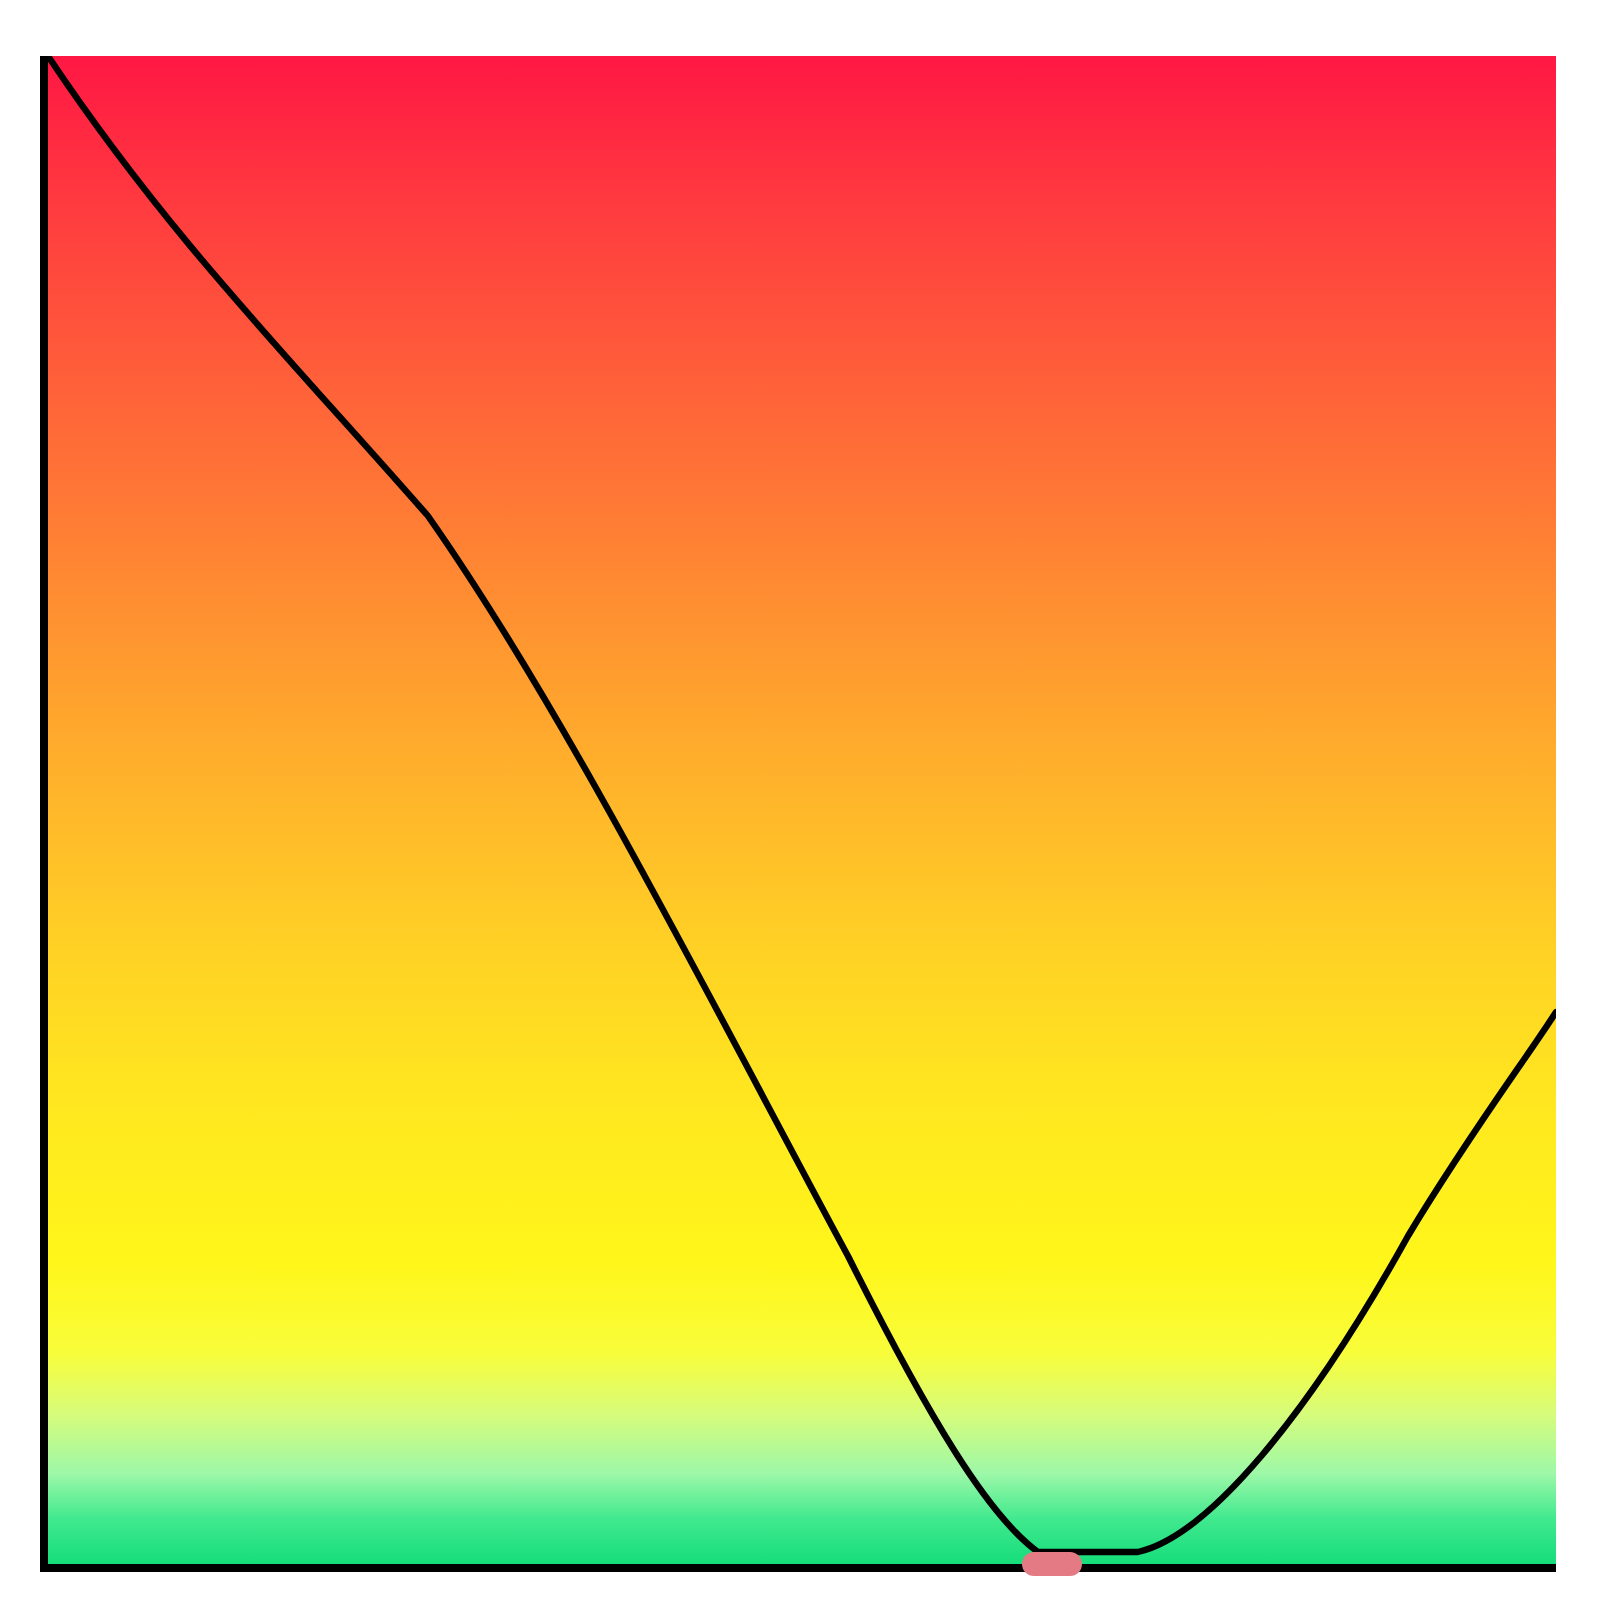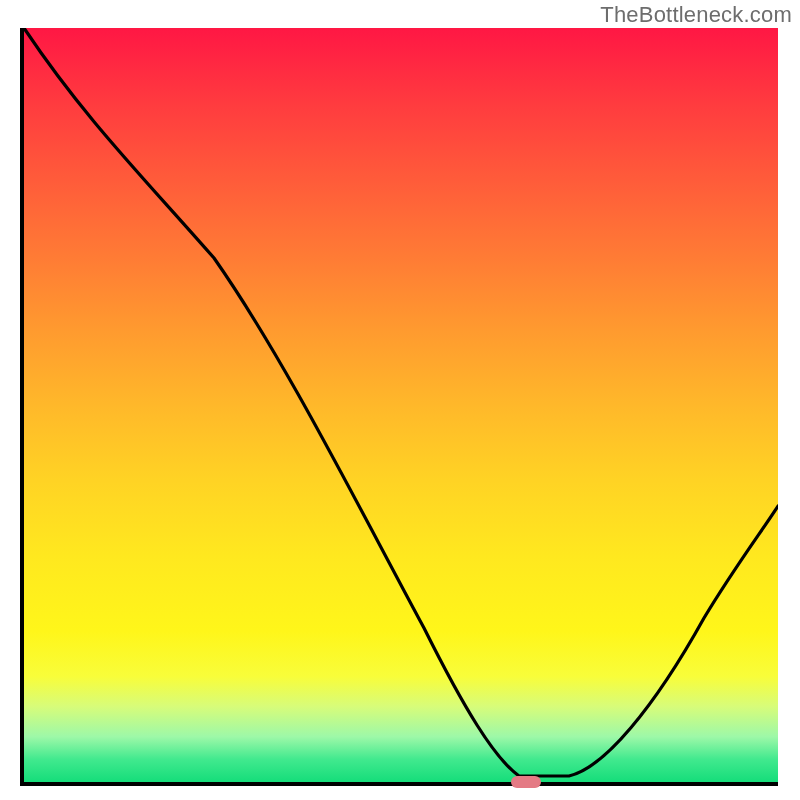--- a/index.html
+++ b/index.html
@@ -76,21 +76,20 @@
     background: #e47a84;
     left: 487px;
     bottom: -6px;
   }
 </style>
 </head>
 <body>
 
 <div class="canvas">
 
-  <div class="watermark">TheBottleneck.com</div>
 
   <div class="plot-frame">
     <div class="gradient"></div>
 
     <svg class="curve" viewBox="0 0 754 754" preserveAspectRatio="none">
       <path d="M 0 0
                C 60 90, 120 150, 190 230
                C 260 330, 330 470, 400 600
                C 440 680, 470 730, 495 748
                L 545 748

